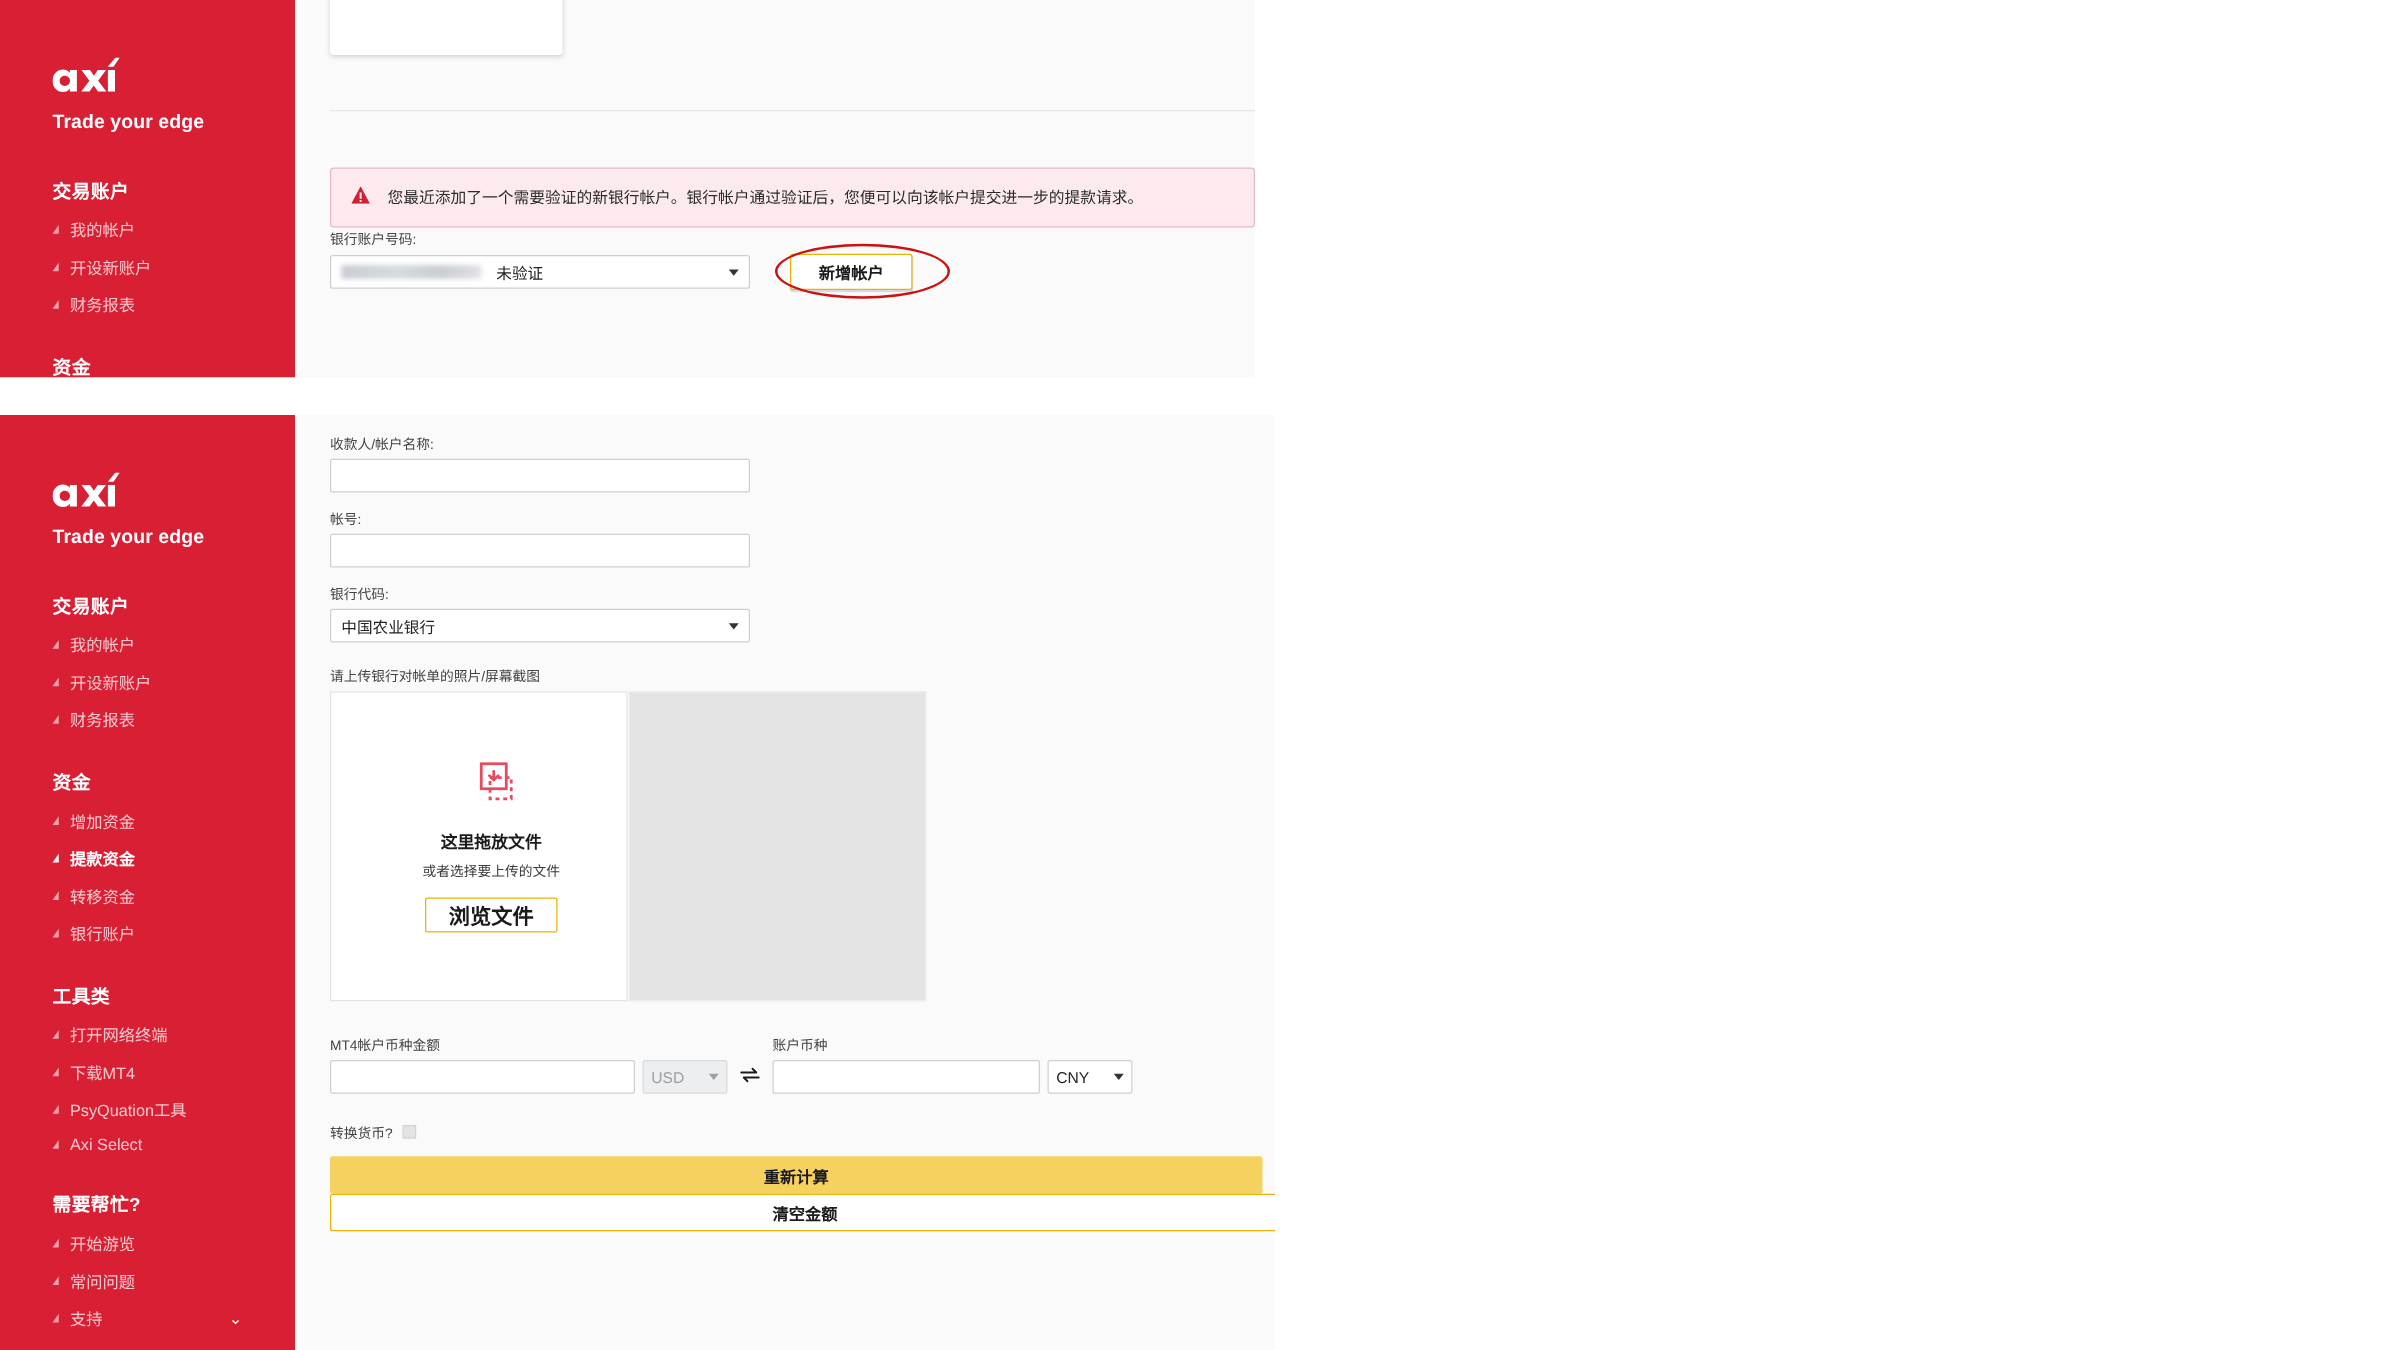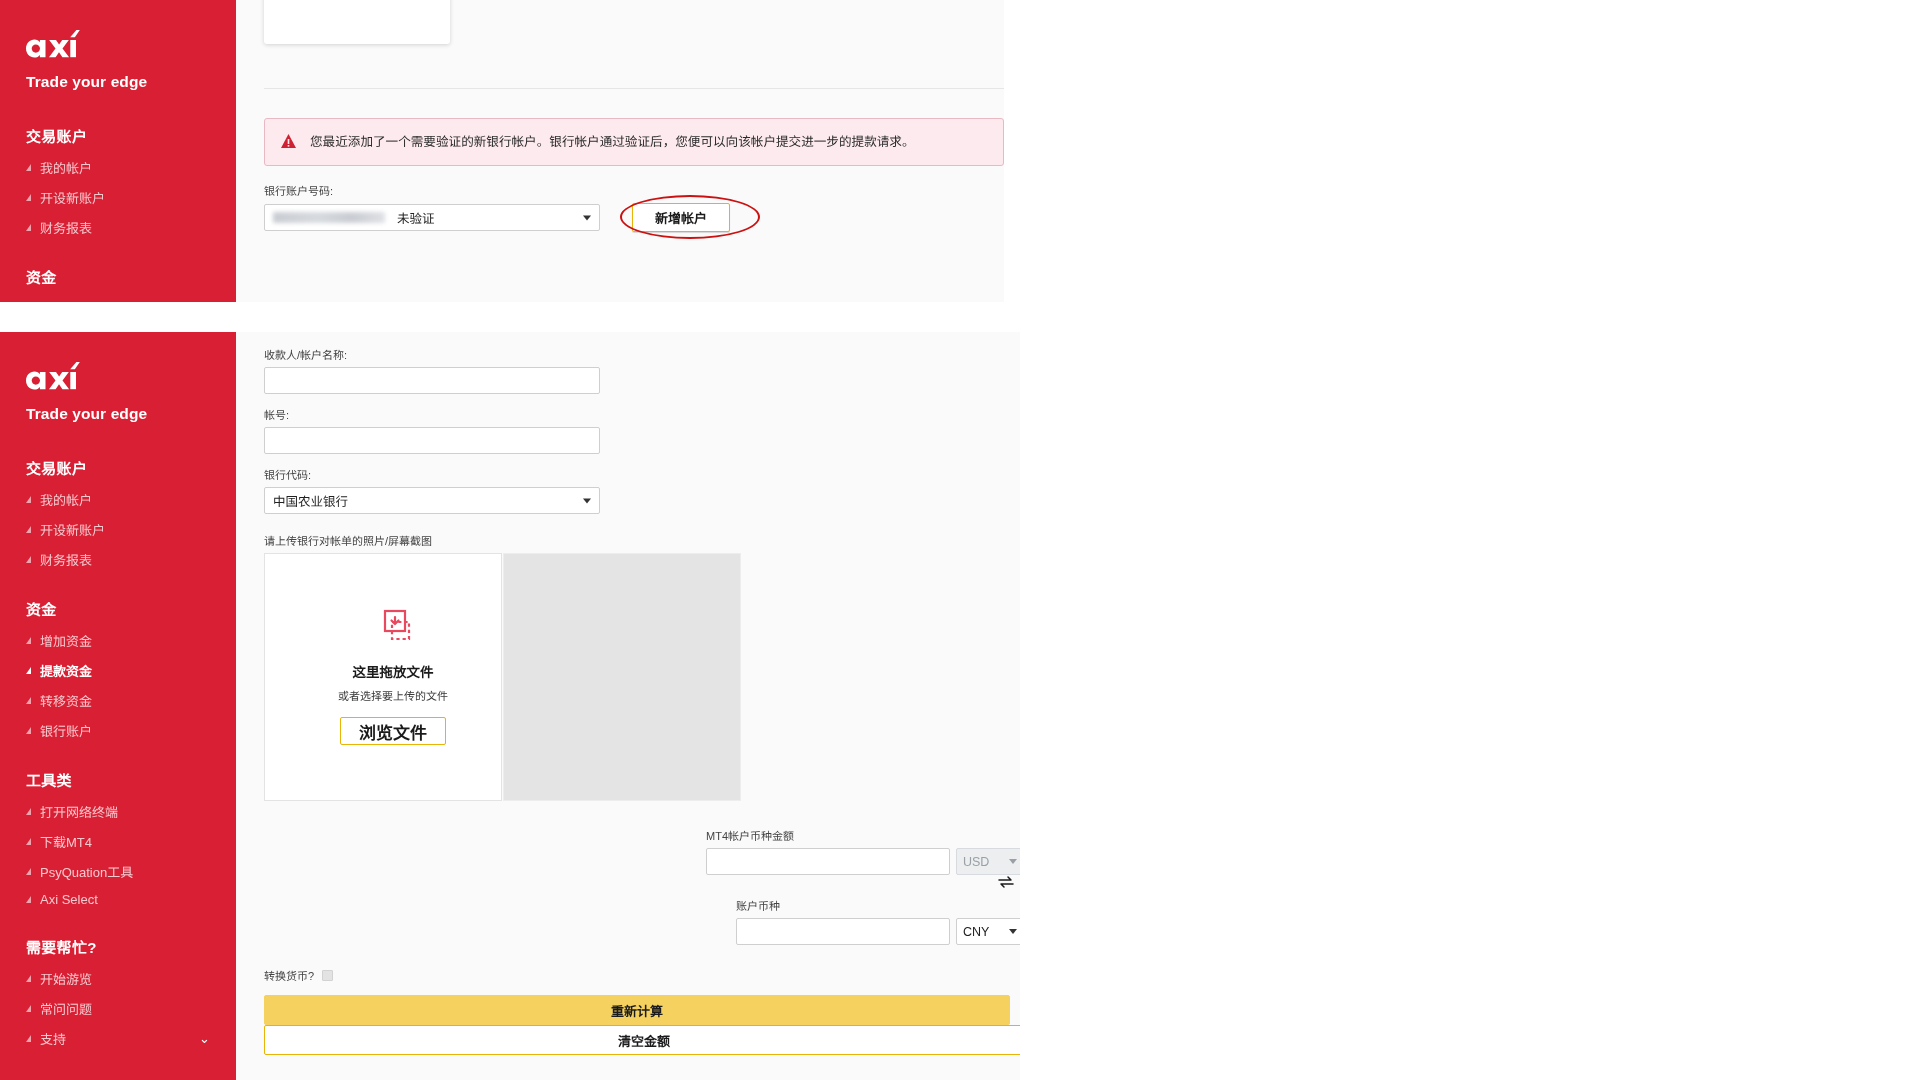--- a/index.html
+++ b/index.html
@@ -17,21 +17,21 @@
   .panel { position: absolute; left: 0; background: #fafafa; overflow: hidden; }
   .panel-top    { top: 0;   width: 1004px; height: 302px; }
   .panel-bottom { top: 332px; width: 1020px; height: 748px; }
 
   
   .sidebar {
     position: absolute; left: 0; top: 0;
     width: 236px; height: 100%;
     background: #d91f33;
     color: #ffffff;
-    padding: 0;
+    padding: 16px;
   }
   .brand { padding: 30px 26px 0 26px; }
   .logo-wrap { display: block; }
   .logo-svg { display: block; }
   .tagline {
     margin-top: 9px;
     font-size: 15.5px;
     font-weight: 700;
     color: #ffffff;
     letter-spacing: .1px;
@@ -68,21 +68,21 @@
     width: 186px; height: 122px;
     background: #ffffff; border-radius: 3px;
     box-shadow: 0 1px 4px rgba(0,0,0,.16);
   }
   .divider {
     position: absolute; left: 28px; top: 88px;
     width: 740px; height: 1px; background: #e6e6e6;
   }
 
   .alert {
-    position: absolute; left: 28px; top: 118px;
+    position: absolute; left: 28px; top: 134px;
     width: 740px; min-height: 48px;
     background: #fdeaee; border: 1px solid #e8b9c3;
     border-radius: 3px;
     display: flex; align-items: center; padding: 8px 16px;
   }
   .alert-icon { flex: none; margin-right: 14px; line-height: 1; }
   .alert-text { font-size: 12.6px; color: #2b2b2b; line-height: 1.5; }
 
   .field-label {
     font-size: 11px; color: #444; margin-bottom: 5px; display: block;
@@ -143,21 +143,21 @@
   }
   .drop-icon { margin-bottom: 12px; }
   .drop-title { font-size: 13.5px; font-weight: 700; color: #1b1b1b; margin-bottom: 6px; }
   .drop-sub { font-size: 11px; color: #3a3a3a; margin-bottom: 14px; }
   .btn-browse { height: 28px; padding: 0 18px; font-weight: 700; font-size: 17px; }
   .preview {
     width: 238px; height: 248px; background: #e4e4e4;
     border: 1px solid #ededed; margin-left: 1px;
   }
 
-  .amount-row { display: flex; align-items: flex-end; margin-top: 26px; flex-direction: column; }
+  .amount-row { display: flex; align-items: flex-end; margin-top: 26px; }
   .amt-col { display: flex; align-items: flex-end; }
   .amt-input { width: 244px; height: 27px; }
   .amt-cur { margin-left: 6px; }
   .swap {
     margin: 0 10px 6px 10px; font-size: 14px; color: #1b1b1b; line-height: 1;
   }
   .amt-col-2 { margin-left: 0; }
   .amt-input-2 { width: 214px; height: 27px; }
 
   .convert-row { display: flex; align-items: center; margin-top: 22px; }

